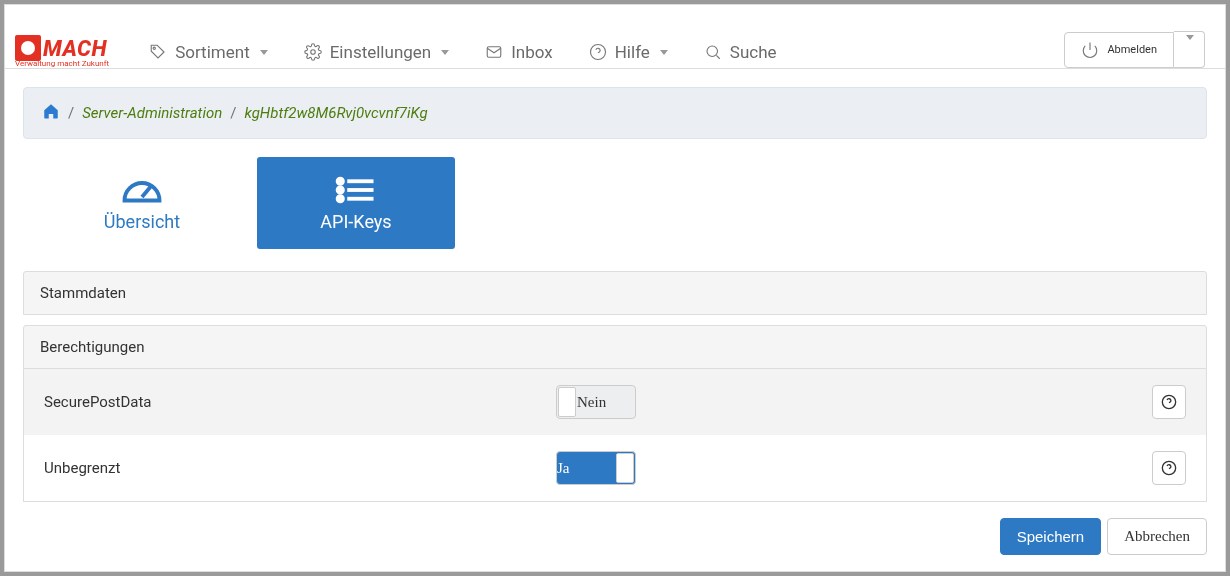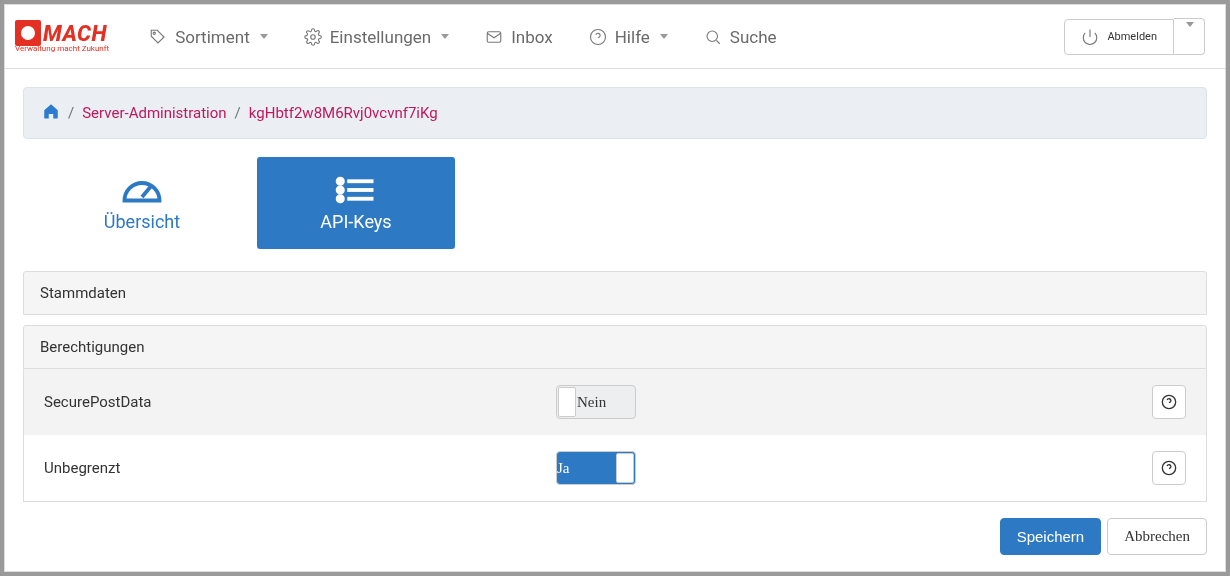--- a/index.html
+++ b/index.html
@@ -11,21 +11,21 @@
     .app-frame {
       background: #fff;
       width: 1222px;
       height: 568px;
       border: 1px solid #ddd;
       overflow: hidden;
     }
     .navbar {
       height: 64px;
       display: flex;
-      align-items: center;
+      align-items: flex-end;
       padding: 0 20px;
       border-bottom: 1px solid #ddd;
       gap: 8px;
     }
     .logo {
       display: flex;
       flex-direction: column;
       margin-right: 18px;
       margin-left: -10px;
     }
@@ -251,21 +251,21 @@
       background: #fff;
       color: #333;
       border: 1px solid #ccc;
       padding: 9px 16px;
       border-radius: 4px;
       margin-left: 6px;
       font-size: 15px;
       cursor: pointer;
       font-family: Liberation Serif, serif;
     }
-    a.bc-link { color: #be185d; text-decoration: none; cursor: pointer; }
+    a.bc-link { color: #4d7c0f; text-decoration: none; cursor: pointer; font-style: italic; }
   </style>
 </head>
 <body>
 
 <div class="app-frame">
 
   <div class="navbar">
     <div class="logo">
       <div class="logo-main">
         <div class="logo-mark"></div>

